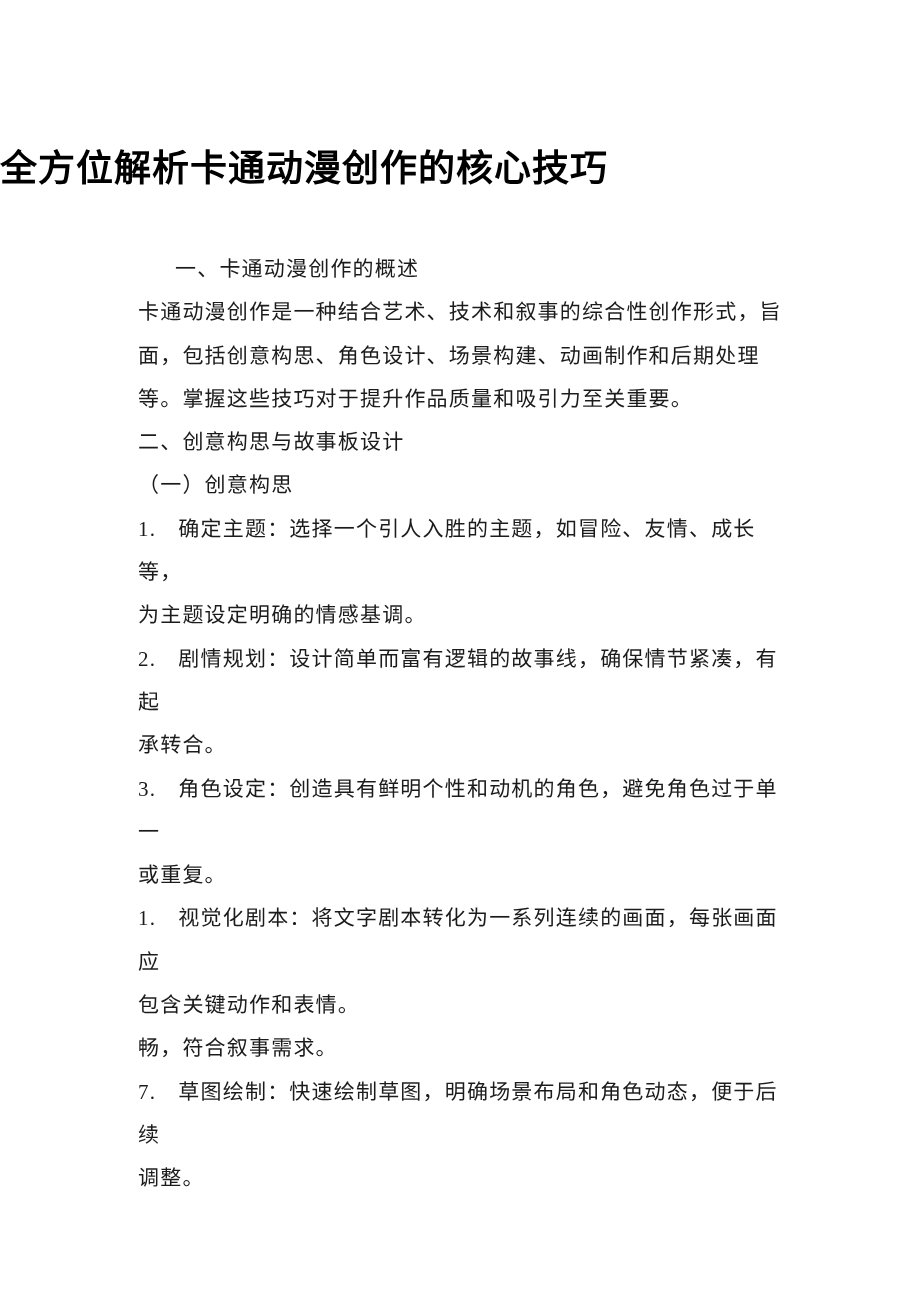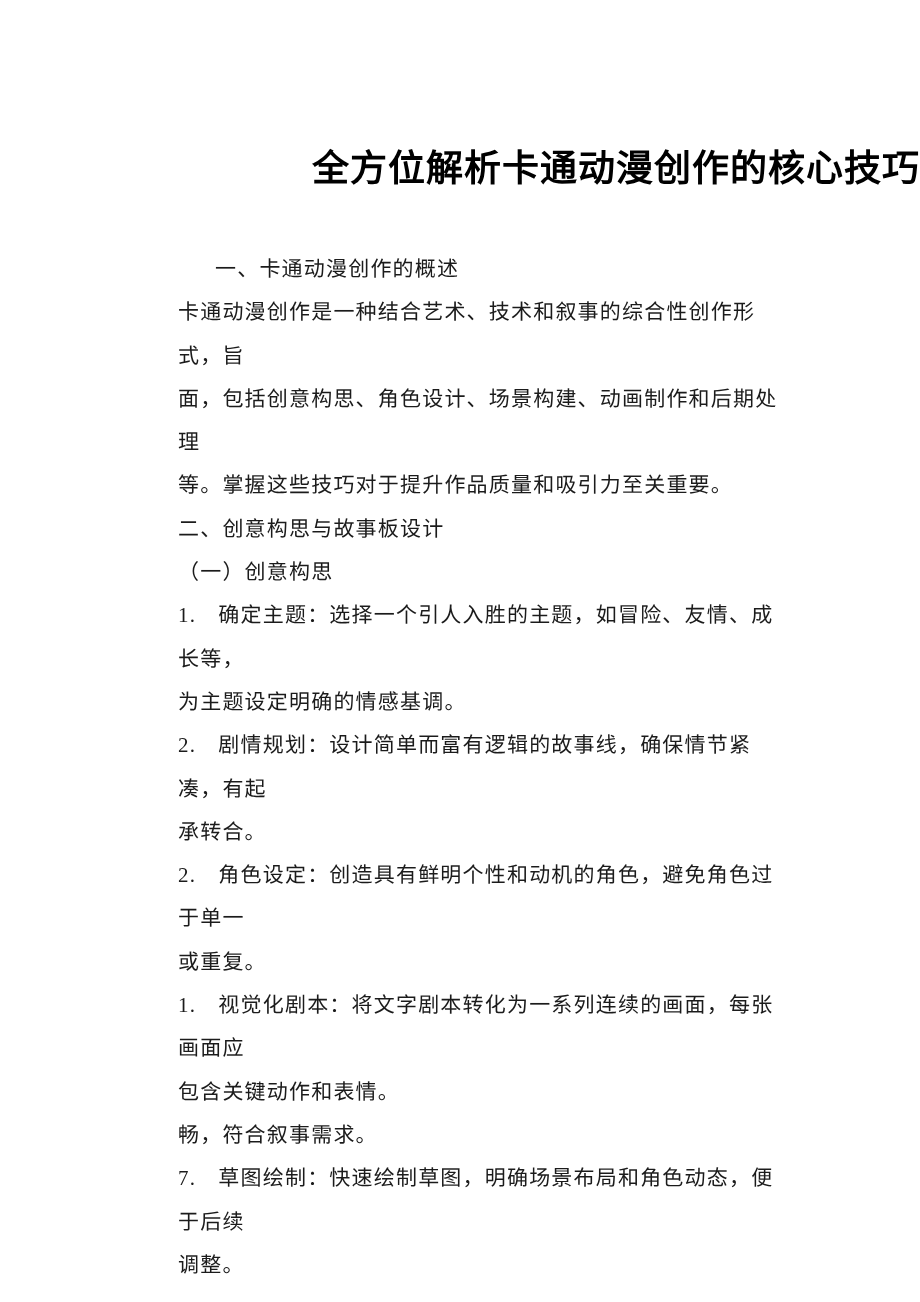--- a/index.html
+++ b/index.html
@@ -11,39 +11,38 @@
     position: relative;
     width: 920px;
     height: 1302px;
     background: #ffffff;
     overflow: hidden;
     font-family: "Liberation Serif", serif;
   }
   .doc-title {
     margin: 0;
     padding-top: 146px;
-    text-align: right;
+    text-align: left;
     font-family: "Liberation Sans", sans-serif;
     font-weight: 700;
     font-size: 37px;
     line-height: 46px;
     letter-spacing: 1px;
     color: #000000;
   }
   .doc-body {
     margin: 56px 138px 0 138px;
     font-size: 21px;
     line-height: 43.3px;
     letter-spacing: 1.2px;
     color: #1b1b1b;
   }
   .doc-line {
     white-space: pre-wrap;
     min-height: 43.3px;
-    margin-left: 40px;
   }
   .doc-line.indent {
     padding-left: 37px;
   }
 </style>
 </head>
 <body>
 
 <div class="page">
   <h1 class="doc-title">全方位解析卡通动漫创作的核心技巧</h1>
@@ -51,21 +50,21 @@
       <div class="doc-line indent">一、卡通动漫创作的概述</div>
       <div class="doc-line">卡通动漫创作是一种结合艺术、技术和叙事的综合性创作形式，旨</div>
       <div class="doc-line">面，包括创意构思、角色设计、场景构建、动画制作和后期处理</div>
       <div class="doc-line">等。掌握这些技巧对于提升作品质量和吸引力至关重要。</div>
       <div class="doc-line">二、创意构思与故事板设计</div>
       <div class="doc-line">（一）创意构思</div>
       <div class="doc-line">1.　确定主题：选择一个引人入胜的主题，如冒险、友情、成长等，</div>
       <div class="doc-line">为主题设定明确的情感基调。</div>
       <div class="doc-line">2.　剧情规划：设计简单而富有逻辑的故事线，确保情节紧凑，有起</div>
       <div class="doc-line">承转合。</div>
-      <div class="doc-line">2.　角色设定：创造具有鲜明个性和动机的角色，避免角色过于单一</div>
+      <div class="doc-line">3.　角色设定：创造具有鲜明个性和动机的角色，避免角色过于单一</div>
       <div class="doc-line">或重复。</div>
       <div class="doc-line">1.　视觉化剧本：将文字剧本转化为一系列连续的画面，每张画面应</div>
       <div class="doc-line">包含关键动作和表情。</div>
       <div class="doc-line">畅，符合叙事需求。</div>
       <div class="doc-line">7.　草图绘制：快速绘制草图，明确场景布局和角色动态，便于后续</div>
       <div class="doc-line">调整。</div>
     </div>
 </div>
 
 </body></html>

